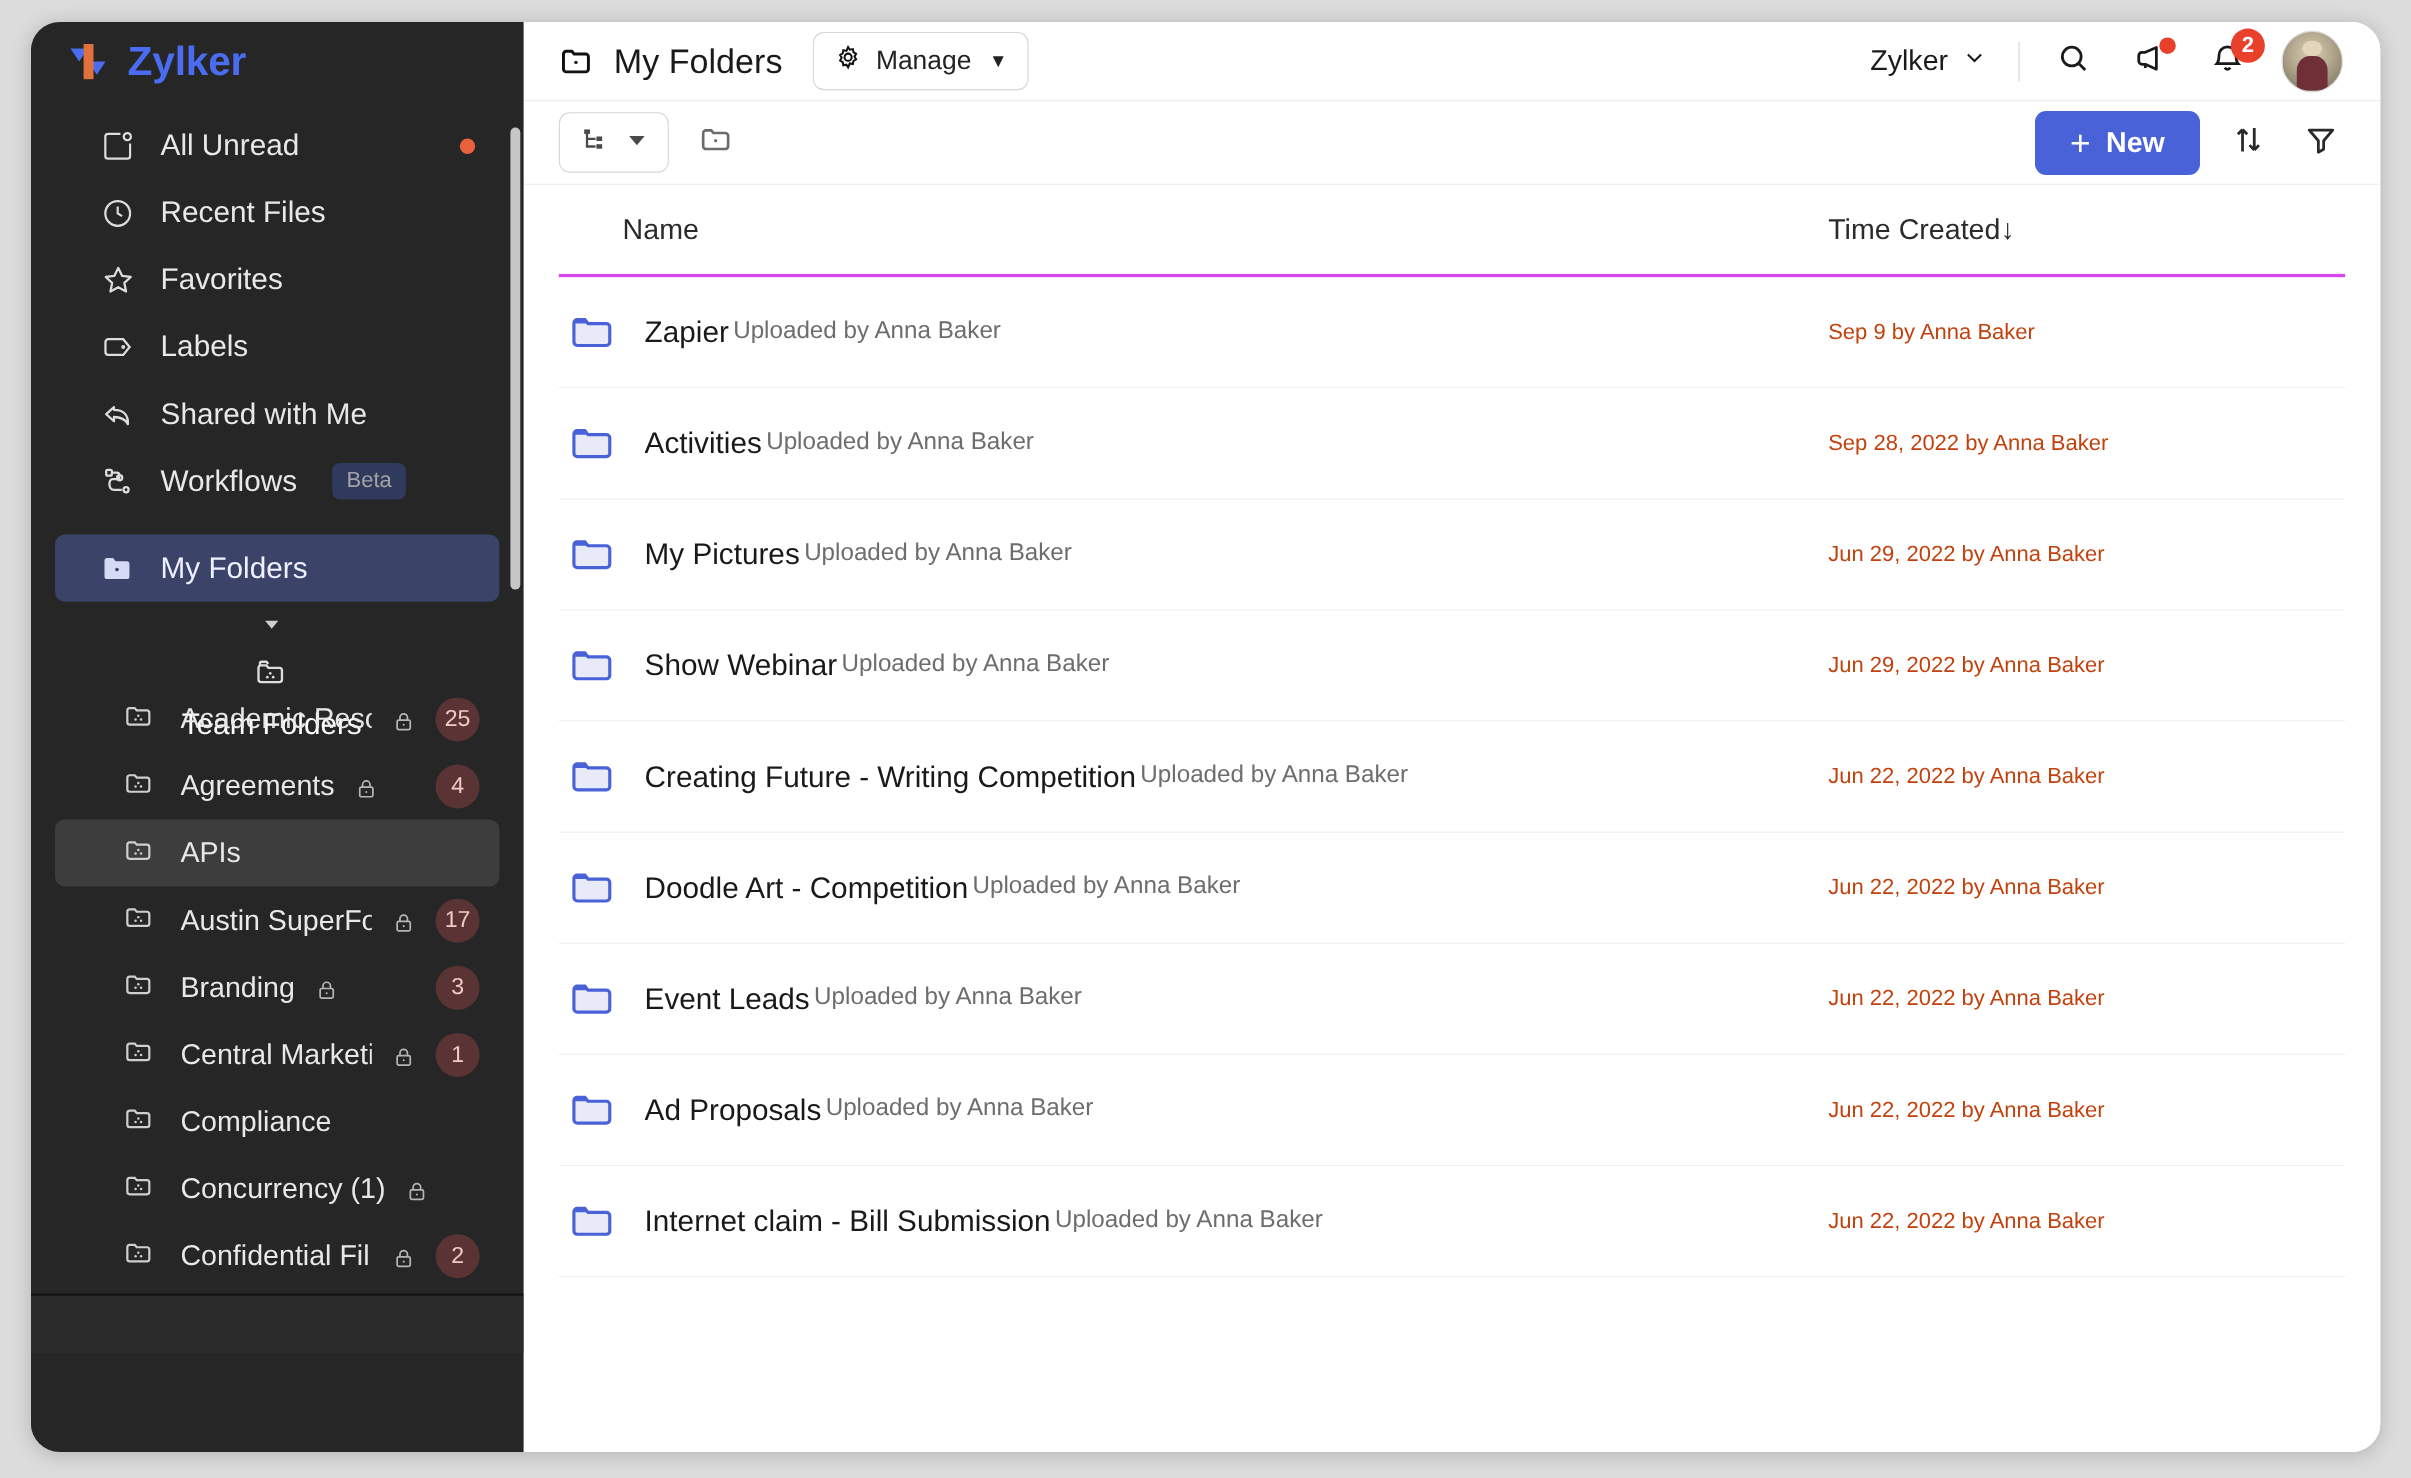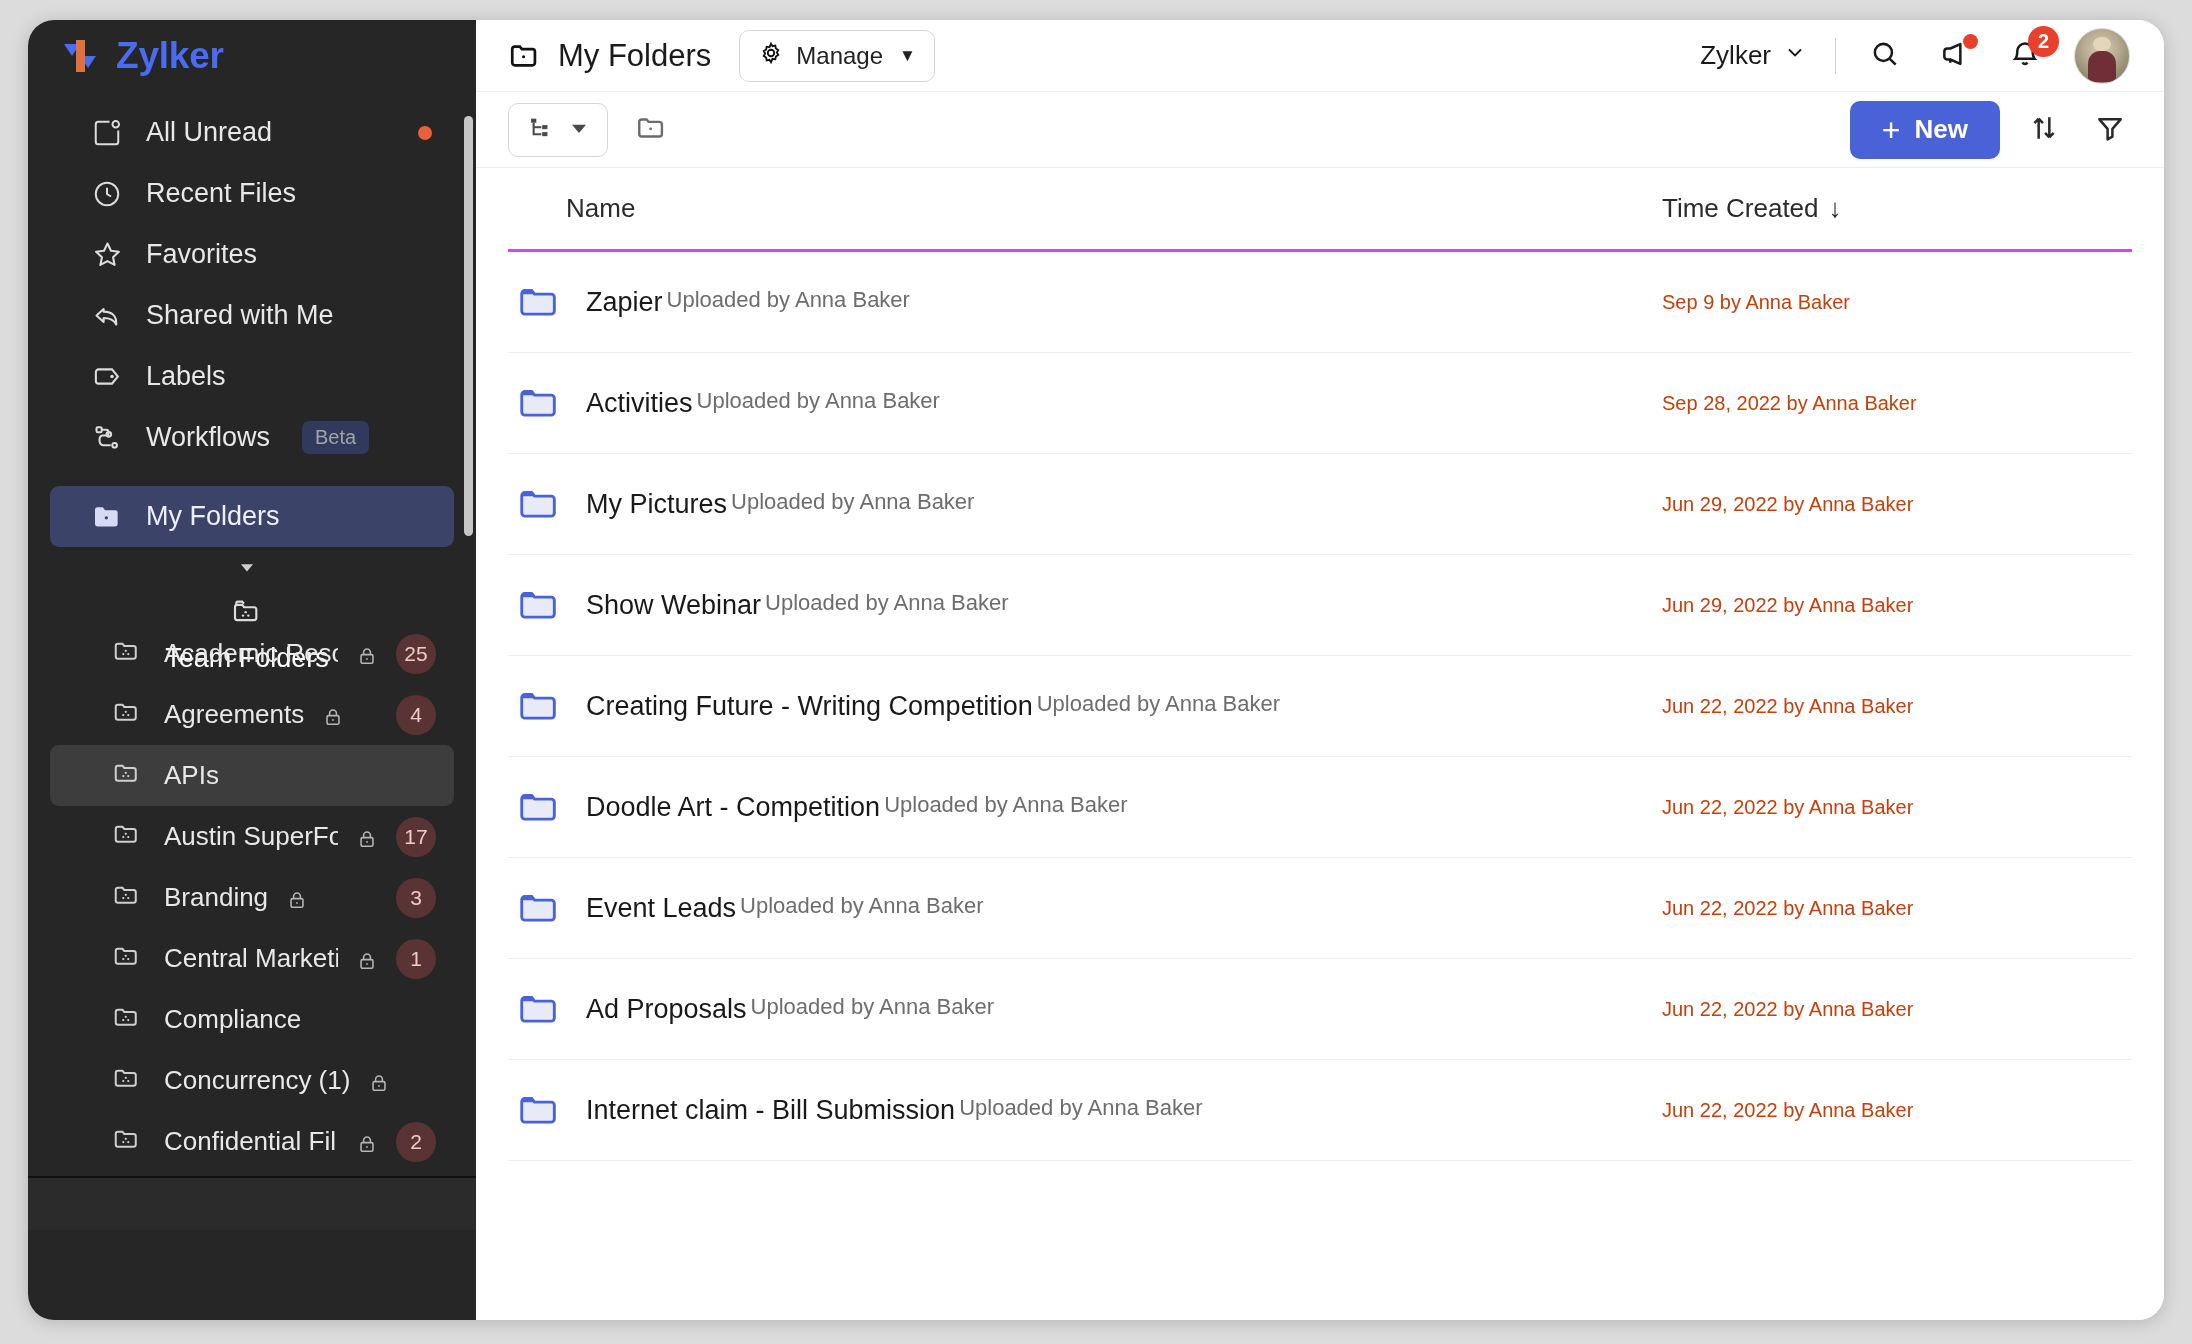--- a/index.html
+++ b/index.html
@@ -247,21 +247,21 @@
   .list-wrap { flex: 1 1 auto; overflow: hidden; padding: 0 32px; }
   .list-head {
     height: 84px;
     display: flex;
     align-items: center;
     border-bottom: 3px solid #d946ef;
     font-size: 26px;
     color: #2b2b2b;
   }
   .col-name { padding-left: 58px; flex: 1 1 auto; }
-  .col-time { flex: 0 0 470px; display:flex; gap:10px; }
+  .col-time { flex: 0 0 470px; display:flex; }
   .row {
     height: 101px;
     display: flex;
     align-items: center;
     border-bottom: 1px solid #eeeeee;
   }
   .row-name { flex: 1 1 auto; display:flex; align-items:center; gap: 24px; padding-left: 8px; min-width:0; }
   .row-icon { width: 46px; height: 46px; flex: 0 0 46px; display:flex; align-items:center; justify-content:center; }
   .row-texts { display:flex; flex-direction: row; gap: 4px; min-width:0; }
   .row-title { font-size: 27px; color: #191919; white-space: nowrap; overflow:hidden; }
@@ -313,35 +313,35 @@
         <span class="ico">
           <svg width="31" height="31" viewBox="0 0 24 24" fill="none" stroke="#dcdcdc" stroke-width="1.6" stroke-linejoin="round">
             <path d="M12 3.5l2.7 5.6 6.1.8-4.5 4.2 1.2 6-5.5-3-5.5 3 1.2-6L3.2 9.9l6.1-.8z"></path>
           </svg>
         </span>
         <span class="lbl">Favorites</span>
       </div>
 
       <div class="nav-item">
         <span class="ico">
-          <svg width="31" height="31" viewBox="0 0 24 24" fill="none" stroke="#dcdcdc" stroke-width="1.6" stroke-linejoin="round">
-            <path d="M9 7L3.5 12 9 17v-3c5 0 8 1.6 9.8 5 .4-6.6-3.2-10-9.8-10z"></path>
-          </svg>
-        </span>
-        <span class="lbl">Shared with Me</span>
-      </div>
-
-      <div class="nav-item">
-        <span class="ico">
           <svg width="31" height="31" viewBox="0 0 24 24" fill="none" stroke="#dcdcdc" stroke-width="1.6">
             <path d="M3 8.5a2 2 0 0 1 2-2h10.5l4.5 5.5-4.5 5.5H5a2 2 0 0 1-2-2z"></path>
             <circle cx="15.5" cy="12" r="1.4" fill="#dcdcdc" stroke="none"></circle>
           </svg>
         </span>
         <span class="lbl">Labels</span>
+      </div>
+
+      <div class="nav-item">
+        <span class="ico">
+          <svg width="31" height="31" viewBox="0 0 24 24" fill="none" stroke="#dcdcdc" stroke-width="1.6" stroke-linejoin="round">
+            <path d="M9 7L3.5 12 9 17v-3c5 0 8 1.6 9.8 5 .4-6.6-3.2-10-9.8-10z"></path>
+          </svg>
+        </span>
+        <span class="lbl">Shared with Me</span>
       </div>
 
 
       <div class="nav-item">
         <span class="ico">
           <svg width="31" height="31" viewBox="0 0 24 24" fill="none" stroke="#dcdcdc" stroke-width="1.6">
             <rect x="3.5" y="4" width="4" height="4" rx="1"></rect>
             <circle cx="13" cy="9.5" r="1.8"></circle>
             <circle cx="17.5" cy="18" r="1.8"></circle>
             <path d="M7.5 6h3.5c2.5 0 2.5 4.5 0 4.5H8c-3 0-3.2 7.5 1 7.5h5.5"></path>

